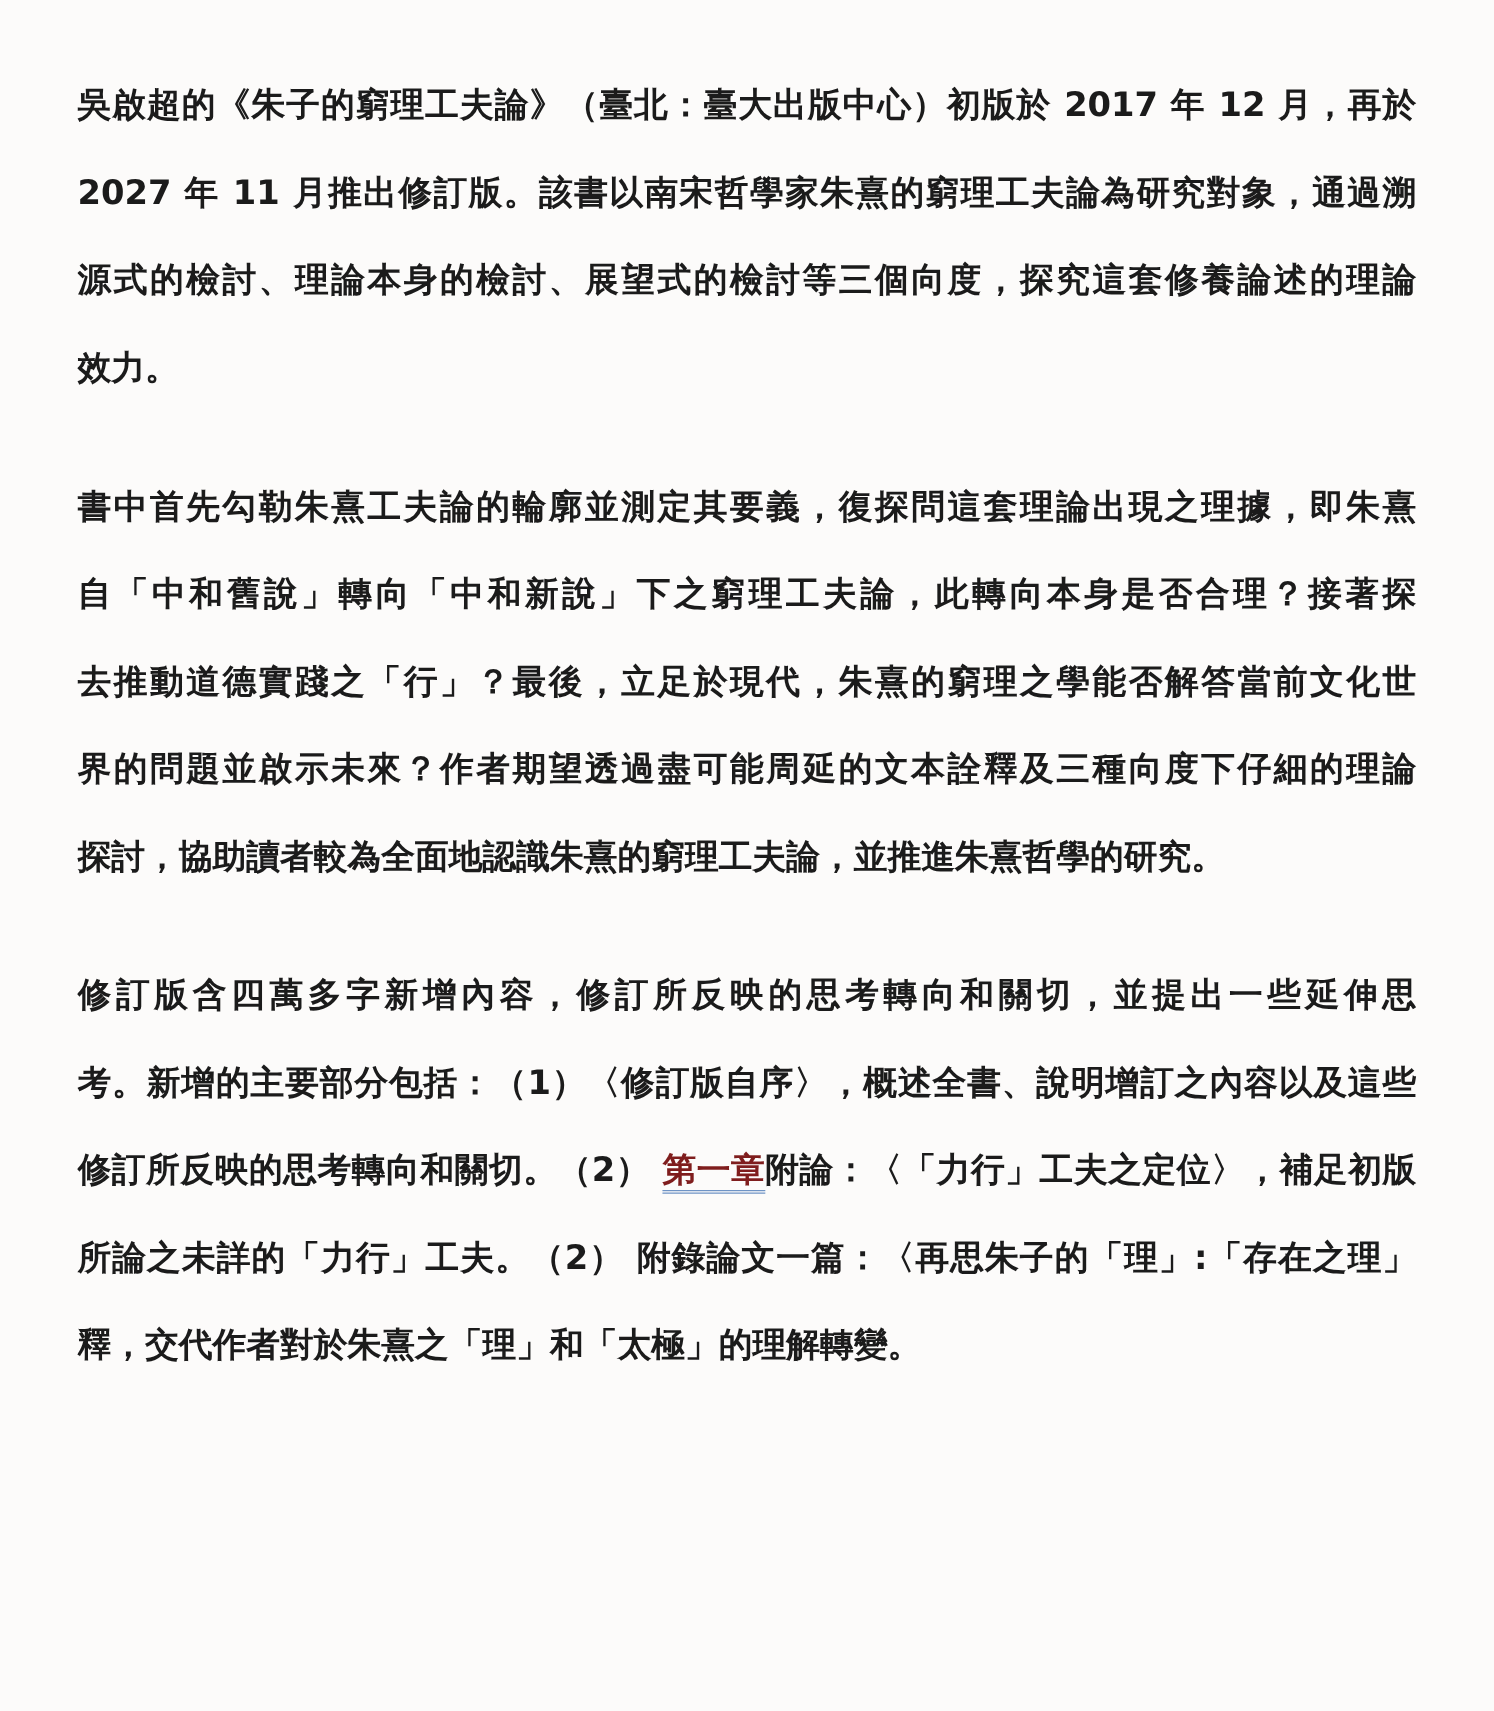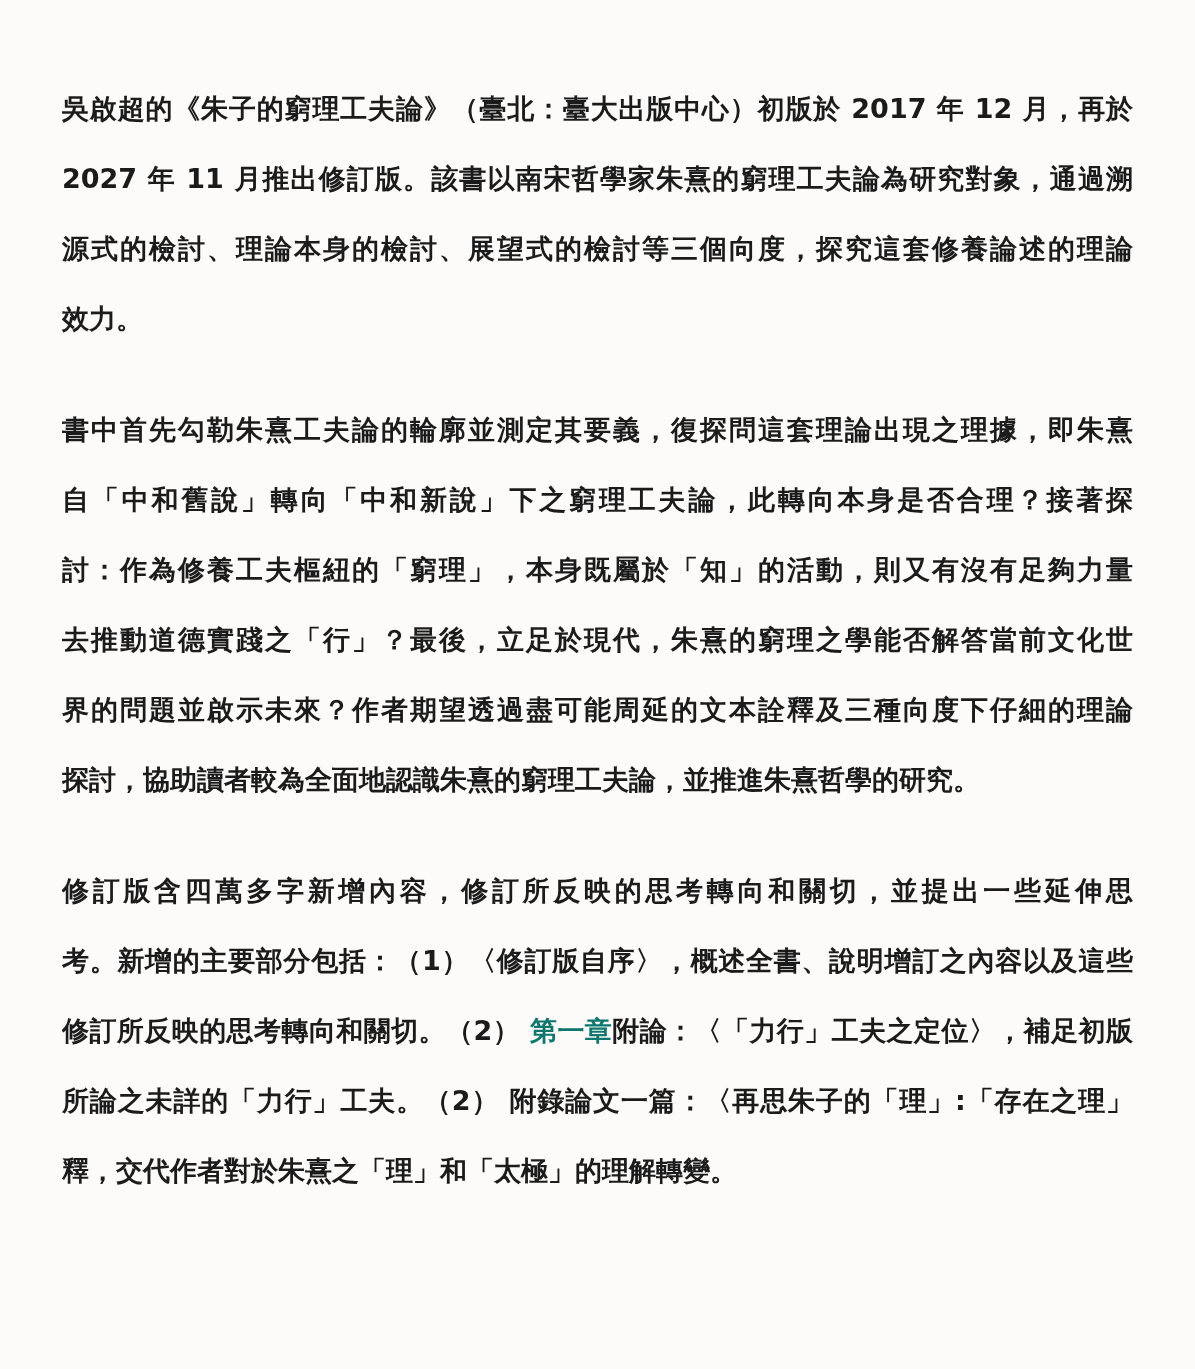--- a/index.html
+++ b/index.html
@@ -7,21 +7,21 @@
     padding: 0;
     width: 1195px;
     height: 1369px;
     background: #fcfbfa;
     overflow: hidden;
   }
   .page {
     box-sizing: border-box;
     width: 1195px;
     height: 1369px;
-    padding: 74px 62px 0 62px;
+    padding: 50px 62px 0 62px;
     font-family: "DejaVu Sans", "Liberation Sans", sans-serif;
     font-weight: 600;
     font-size: 27px;
     color: #1b1b1b;
   }
   .para {
     margin: 0 0 41px 0;
   }
   .line {
     height: 70px;
@@ -29,21 +29,22 @@
     text-align: justify;
     text-align-last: justify;
     text-justify: inter-character;
     overflow: hidden;
     white-space: normal;
   }
   .line.last {
     text-align-last: left;
   }
   .chlink {
-    color: #0f766e;
+    color: #7f1d1d;
+    text-decoration: underline;
     text-decoration-style: double;
     text-decoration-color: #6f94c5;
     text-decoration-thickness: 1px;
     text-underline-offset: 7px;
     cursor: pointer;
   }
 </style>
 </head>
 <body>
 
@@ -52,21 +53,20 @@
   <div class="para">
     <div class="line">吳啟超的《朱子的窮理工夫論》（臺北：臺大出版中心）初版於 2017 年 12 月，再於</div>
     <div class="line">2027 年 11 月推出修訂版。該書以南宋哲學家朱熹的窮理工夫論為研究對象，通過溯</div>
     <div class="line">源式的檢討、理論本身的檢討、展望式的檢討等三個向度，探究這套修養論述的理論</div>
     <div class="line last">效力。</div>
   </div>
 
   <div class="para">
     <div class="line">書中首先勾勒朱熹工夫論的輪廓並測定其要義，復探問這套理論出現之理據，即朱熹</div>
     <div class="line">自「中和舊說」轉向「中和新說」下之窮理工夫論，此轉向本身是否合理？接著探</div>
-    <div class="line">討：作為修養工夫樞紐的「窮理」，本身既屬於「知」的活動，則又有沒有足夠力量</div>
     <div class="line">去推動道德實踐之「行」？最後，立足於現代，朱熹的窮理之學能否解答當前文化世</div>
     <div class="line">界的問題並啟示未來？作者期望透過盡可能周延的文本詮釋及三種向度下仔細的理論</div>
     <div class="line last">探討，協助讀者較為全面地認識朱熹的窮理工夫論，並推進朱熹哲學的研究。</div>
   </div>
 
   <div class="para">
     <div class="line">修訂版含四萬多字新增內容，修訂所反映的思考轉向和關切，並提出一些延伸思</div>
     <div class="line">考。新增的主要部分包括：（1）〈修訂版自序〉，概述全書、說明增訂之內容以及這些</div>
     <div class="line"><span>修訂所反映的思考轉向和關切。（2） </span><span class="chlink">第一章</span><span>附論：〈「力行」工夫之定位〉，補足初版</span></div>
     <div class="line">所論之未詳的「力行」工夫。（2） 附錄論文一篇：〈再思朱子的「理」:「存在之理」</div>

